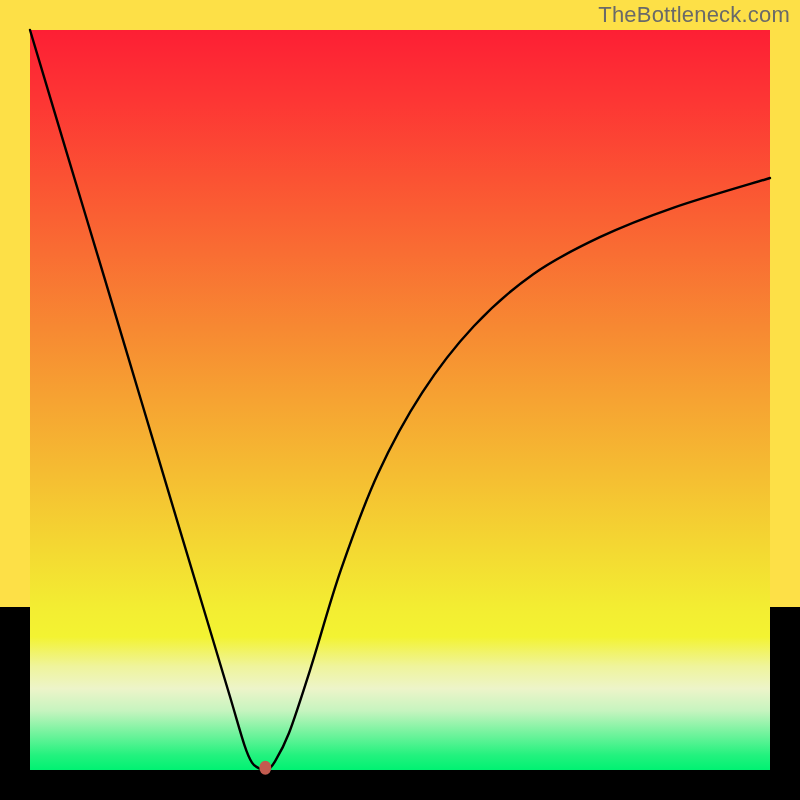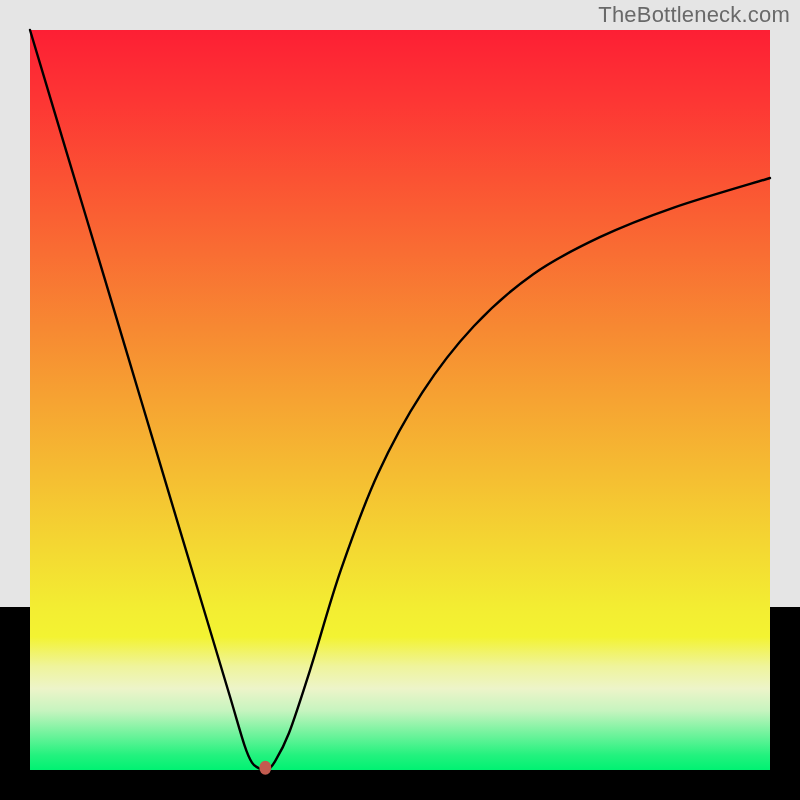--- a/index.html
+++ b/index.html
@@ -8,21 +8,21 @@
     width: 800px;
     height: 800px;
     overflow: hidden;
     background: #000;
     font-family: Arial, Helvetica, sans-serif;
   }
   .frame {
     position: relative;
     width: 800px;
     height: 607px;
-    background: #e5e5e5;
+    background: #fde047;
   }
   .watermark {
     position: absolute;
     top: 2px;
     right: 10px;
     color: #696969;
     font-size: 22px;
     font-weight: 400;
     letter-spacing: 0.2px;
     z-index: 5;

